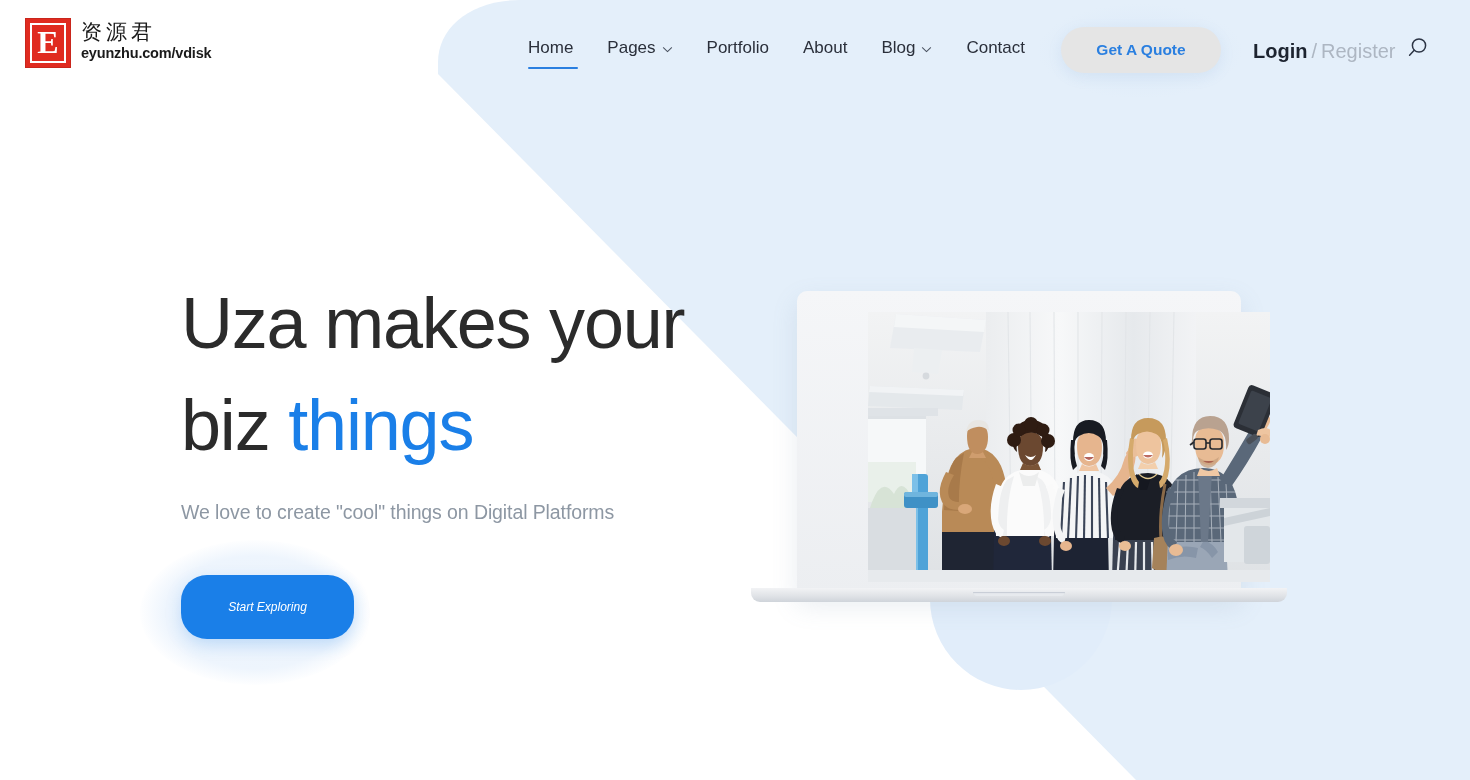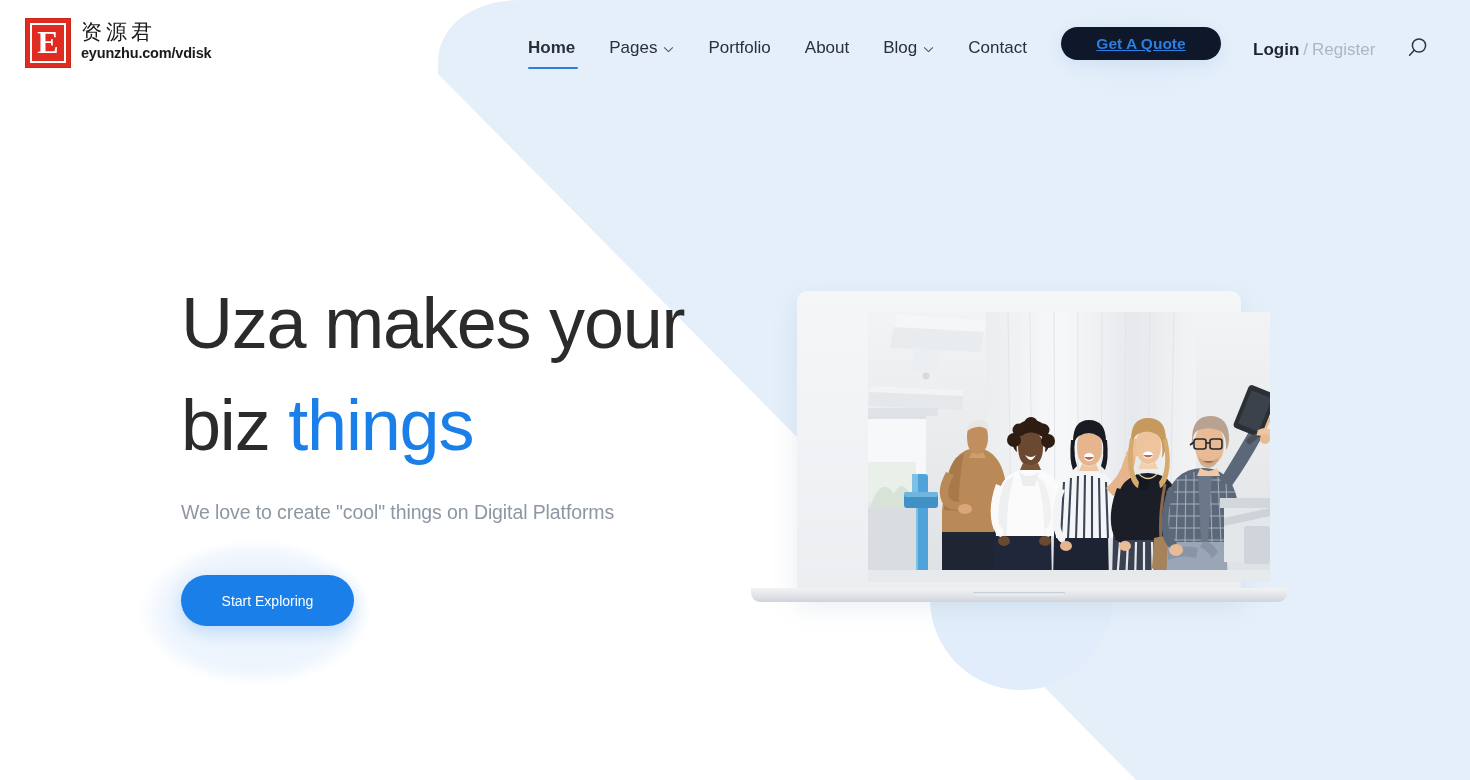--- a/index.html
+++ b/index.html
@@ -149,21 +149,21 @@
     gap: 6px;
     font-size: 17px;
     color: #2a2f3a;
     padding: 0 22px 0 0;
     margin-right: 12px;
     cursor: pointer;
     white-space: nowrap;
   }
   .nav-item:last-child { margin-right: 13px; padding-right: 0; }
   .nav-item .nav-label { line-height: 24px; }
-  .nav-item.active .nav-label { color: #2a2f3a; font-weight: bold; }
+  .nav-item.active .nav-label { color: #2a2f3a; }
   .nav-underline {
     position: absolute;
     left: 0;
     bottom: -9px;
     width: 50px;
     height: 2.5px;
     background: #2a7fe0;
     border-radius: 2px;
   }
   .chev {
@@ -173,41 +173,40 @@
     display: inline-block;
     margin-top: 2px;
   }
   .chev svg { display: block; }
 
   .quote-btn {
     position: absolute;
     left: 1061px;
     top: 27px;
     width: 160px;
-    height: 33px;
+    height: 46px;
     border-radius: 23px;
-    background: #0f172a;
+    background: #e5e5e5;
     color: #2a7fe0;
     font-size: 15.5px;
     font-weight: bold;
     display: flex;
     align-items: center;
     justify-content: center;
     border: none;
     cursor: pointer;
     box-shadow: 0 4px 14px rgba(120,160,210,0.13);
     font-family: "Liberation Sans", sans-serif;
-    text-decoration: underline;
   }
 
   .auth-links {
     position: absolute;
     left: 1253px;
     top: 40px;
-    font-size: 17px;
+    font-size: 20px;
     display: flex;
     align-items: baseline;
     gap: 4px;
     white-space: nowrap;
   }
   .auth-login { color: #1d2430; font-weight: bold; cursor: pointer; }
   .auth-sep { color: #adb6c2; font-weight: normal; }
   .auth-register { color: #adb6c2; cursor: pointer; }
 
   .search-btn {
@@ -243,32 +242,33 @@
   .hero-sub {
     margin-top: 22px;
     font-size: 19.5px;
     color: #8d97a3;
     letter-spacing: -0.1px;
     line-height: 28px;
   }
   .explore-btn {
     margin-top: 49px;
     width: 173px;
-    height: 51px;
+    height: 64px;
     border-radius: 26px;
     background: #1a7fe8;
     color: #ffffff;
-    font-size: 14px;
+    font-size: 12px;
     border: none;
     cursor: pointer;
     display: flex;
     align-items: center;
     justify-content: center;
     font-family: "Liberation Sans", sans-serif;
     box-shadow: 0 6px 16px rgba(26,127,232,0.22);
+    font-style: italic;
   }
 
   
   .laptop {
     position: absolute;
     left: 751px;
     top: 291px;
     width: 536px;
     height: 320px;
     z-index: 8;

